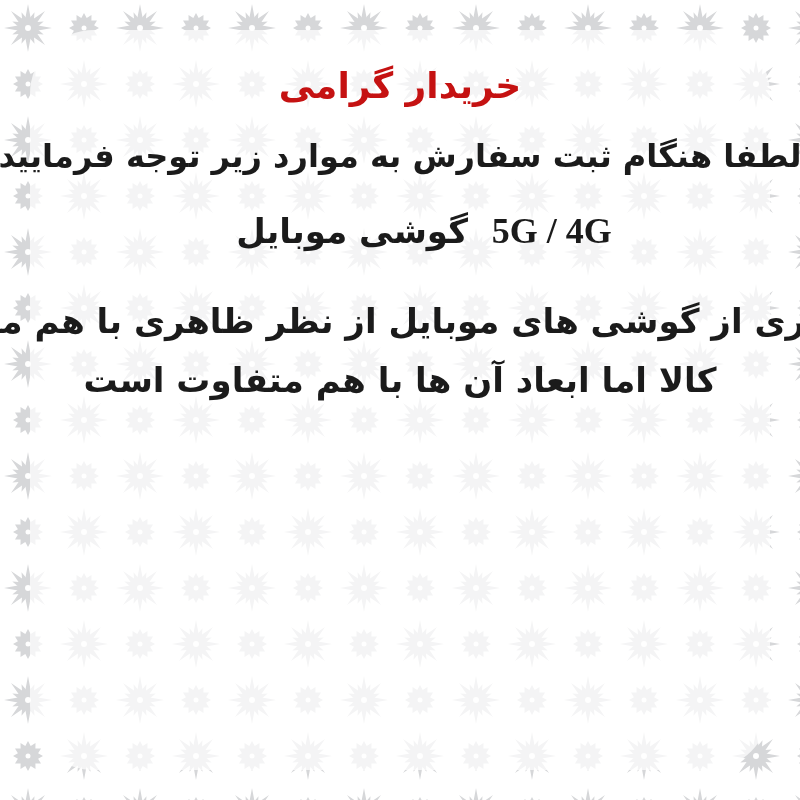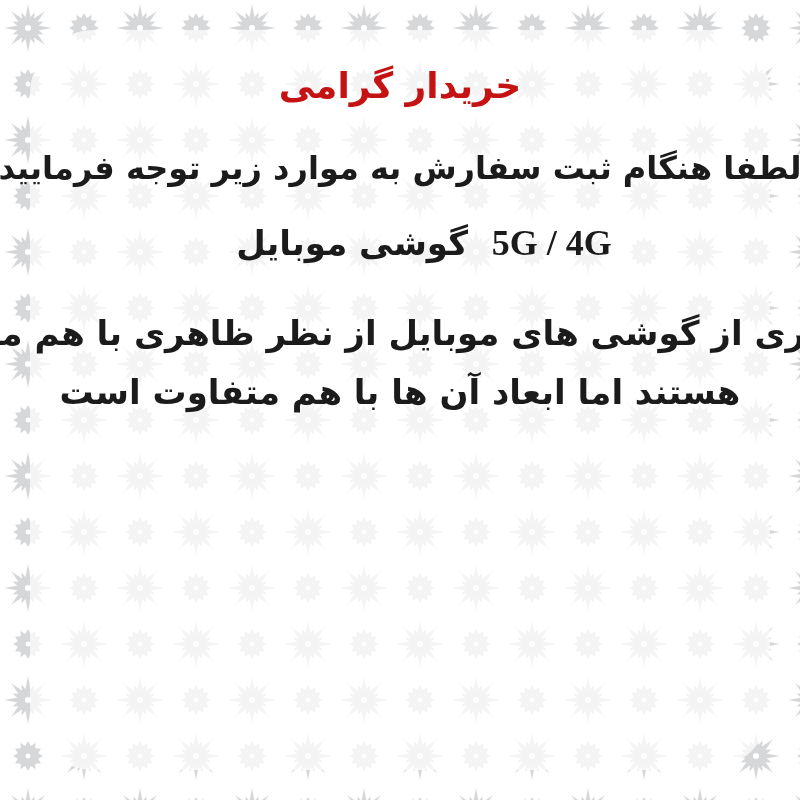--- a/index.html
+++ b/index.html
@@ -17,21 +17,21 @@
   .stack{
     position:absolute;inset:30px;
     display:flex;flex-direction:column;align-items:center;
     text-align:center;direction:rtl;
   }
   .line{
     font-weight:700;color:var(--text-black,#1b1b1b);
     line-height:1.35;white-space:nowrap;
   }
   .title       {margin-top:34px;font-size:36px;line-height:1.2;color:var(--red-title,#c51212);}
-  .l-subtitle  {margin-top:40px;font-size:32px;}
+  .l-subtitle  {margin-top:28px;font-size:32px;}
   .l-spec      {margin-top:28px;font-size:34px;}
   .l-item0     {margin-top:27px;font-size:34px;}
   .l-item1     {margin-top:29px;font-size:34px;margin-left:48px;}
   .l-item2     {margin-top:26px;font-size:33px;letter-spacing:-0.5px;}
   .l-warning   {margin-top:36px;font-size:29px;line-height:1.38;color:var(--red-warning,#d31717);}
   .l-footer1   {margin-top:43px;font-size:34px;}
   .l-footer2   {margin-top:13px;font-size:34px;}
   .lat-serif{
     font-family:"Liberation Serif","DejaVu Serif",serif;
     font-weight:700;font-size:36px;margin-left:12px;
@@ -72,16 +72,16 @@
     <div class="line l-subtitle">لطفا هنگام ثبت سفارش به موارد زیر توجه فرمایید</div>
 
 
     <div class="line l-item1">
       <span class="lat-serif">5G / 4G</span>
       <span>گوشی موبایل</span>
     </div>
 
 
     <div class="line l-footer1">بسیاری از گوشی های موبایل از نظر ظاهری با هم مشابه</div>
-    <div class="line l-footer2">هستند اما ابعاد آن ها با هم متفاوت است</div>
+    <div class="line l-footer2">کالا اما ابعاد آن ها با هم متفاوت است</div>
   </div>
 
 </div>
 
 </body></html>

